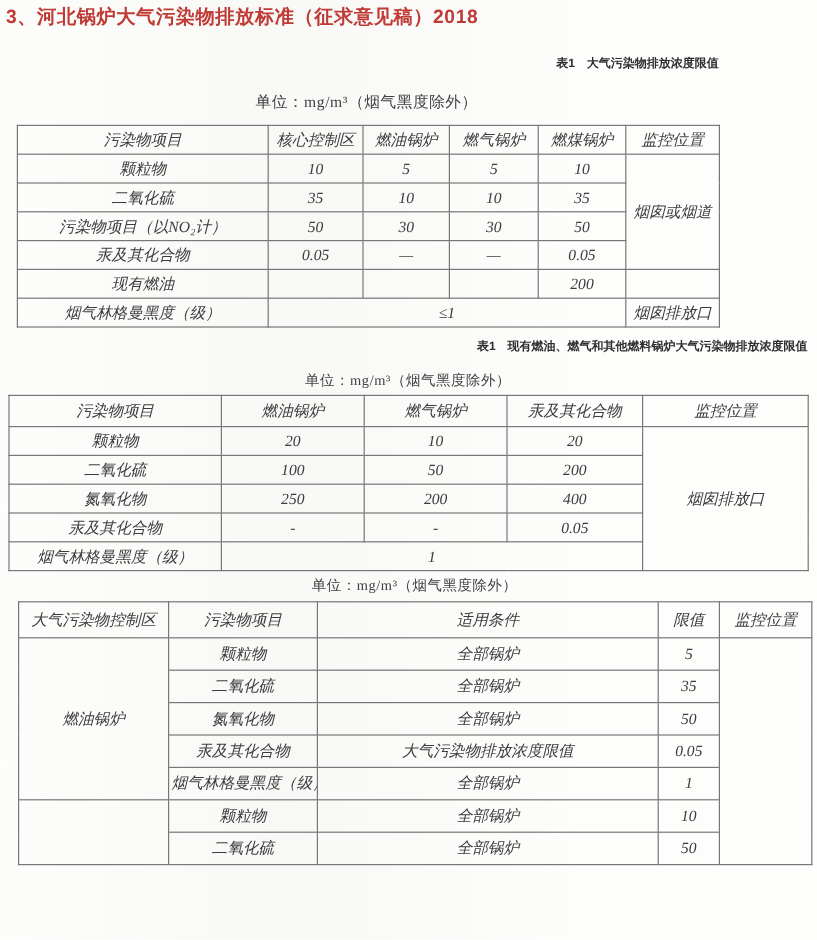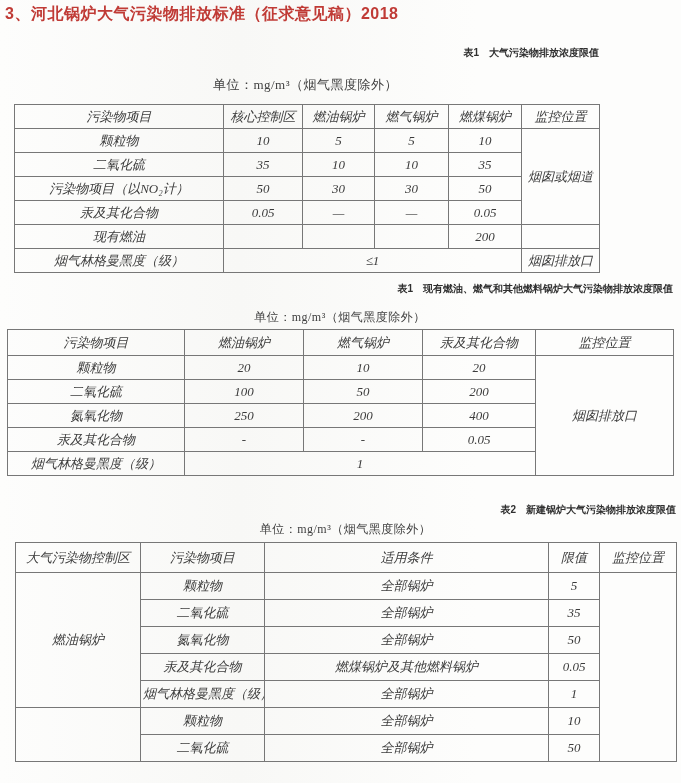--- a/index.html
+++ b/index.html
@@ -195,21 +195,20 @@
       </tr>
       <tr>
         <td>烟气林格曼黑度（级）</td>
         <td colspan="3">1</td>
       </tr>
     </tbody>
       </table>
   </div>
 
   <div class="sect sd2">
-    <div class="tbl-title">表2　新建锅炉大气污染物排放浓度限值</div>
     <div class="unit">单位：mg/m³（烟气黑度除外）</div>
     <table>
       <colgroup>
         <col style="width:125px">
           <col style="width:124px">
           <col style="width:284px">
         <col style="width:51px">
           <col style="width:77px">
       </colgroup>
       <tbody>
@@ -232,21 +231,21 @@
         <td>全部锅炉</td>
         <td>35</td>
       </tr>
       <tr>
         <td>氮氧化物</td>
         <td>全部锅炉</td>
         <td>50</td>
       </tr>
       <tr>
         <td>汞及其化合物</td>
-        <td>燃煤锅炉及其他燃料锅炉</td>
+        <td>大气污染物排放浓度限值</td>
         <td>0.05</td>
       </tr>
       <tr>
         <td>烟气林格曼黑度（级）</td>
         <td>全部锅炉</td>
         <td>1</td>
       </tr>
       <tr>
         <td rowspan="2"></td>
         <td>颗粒物</td>

